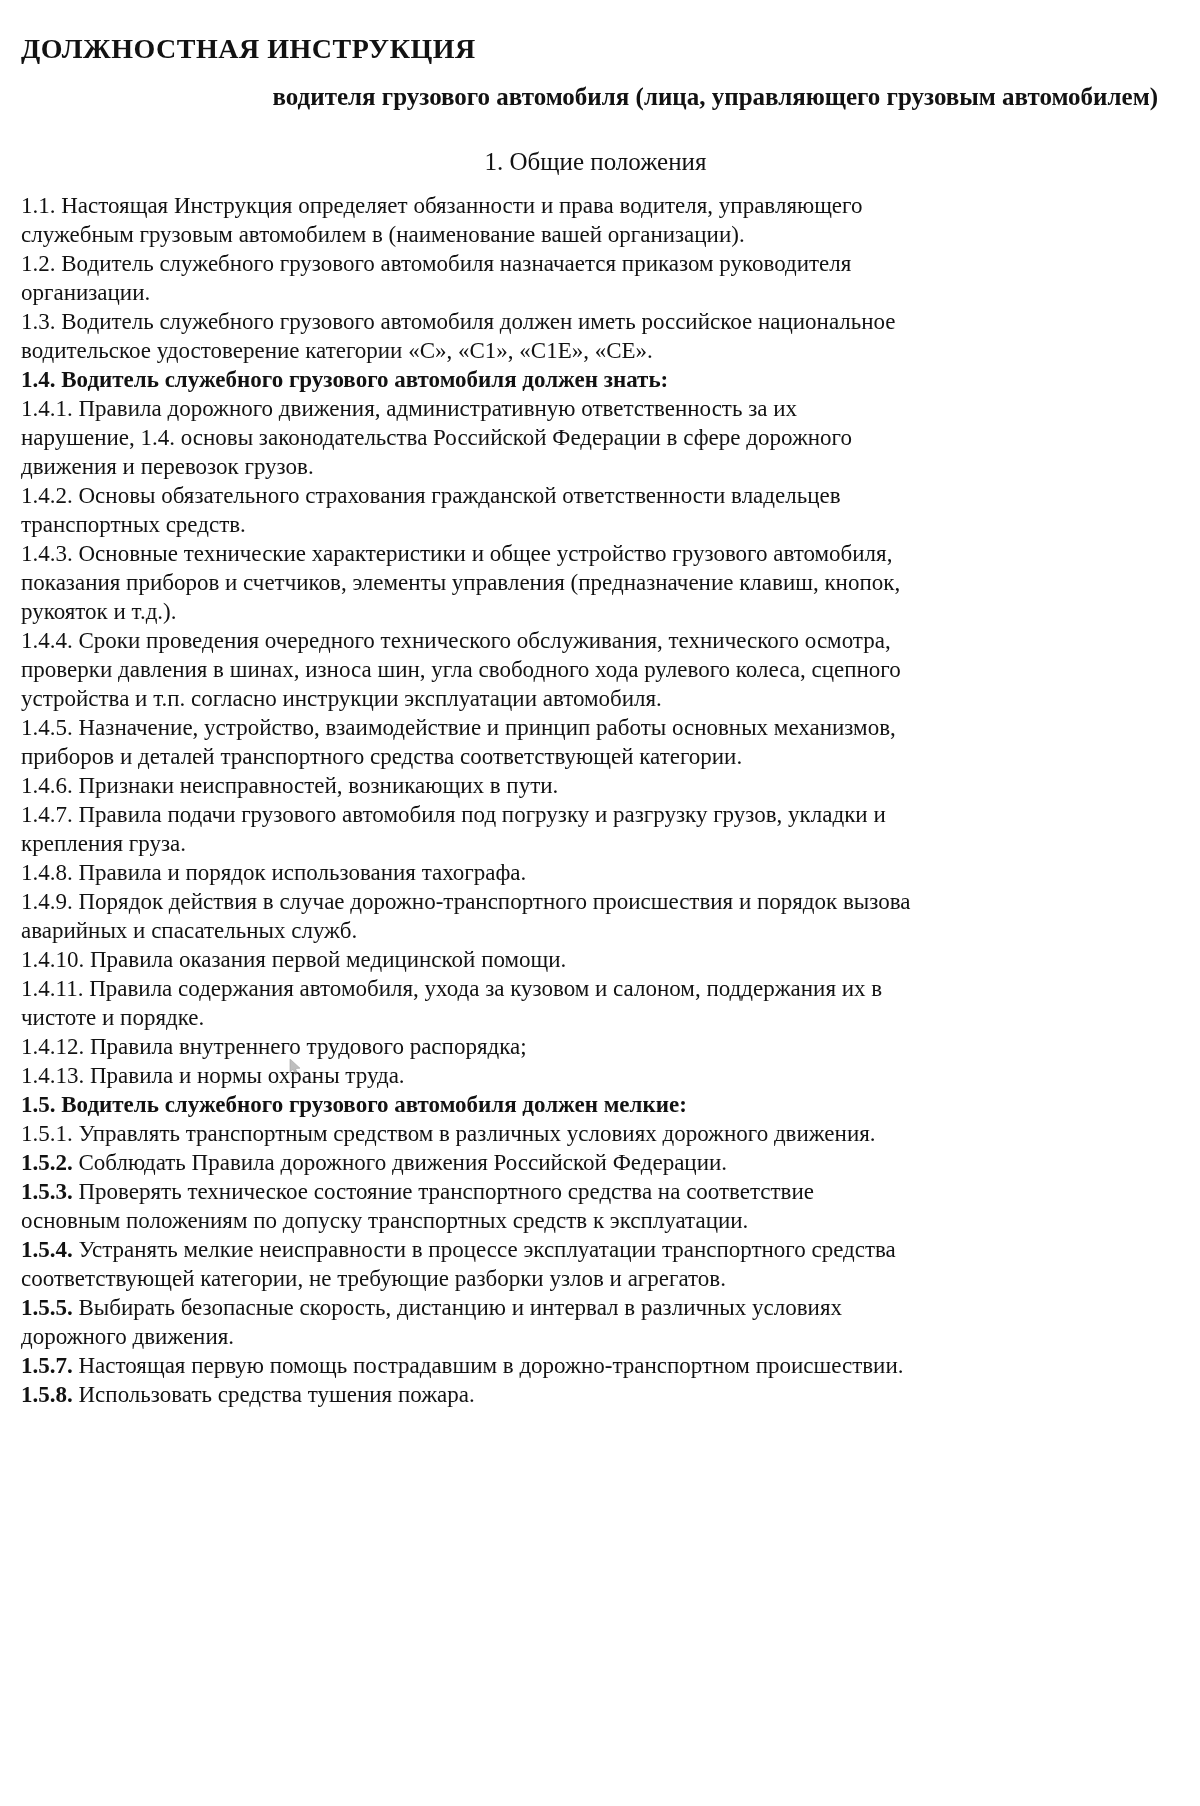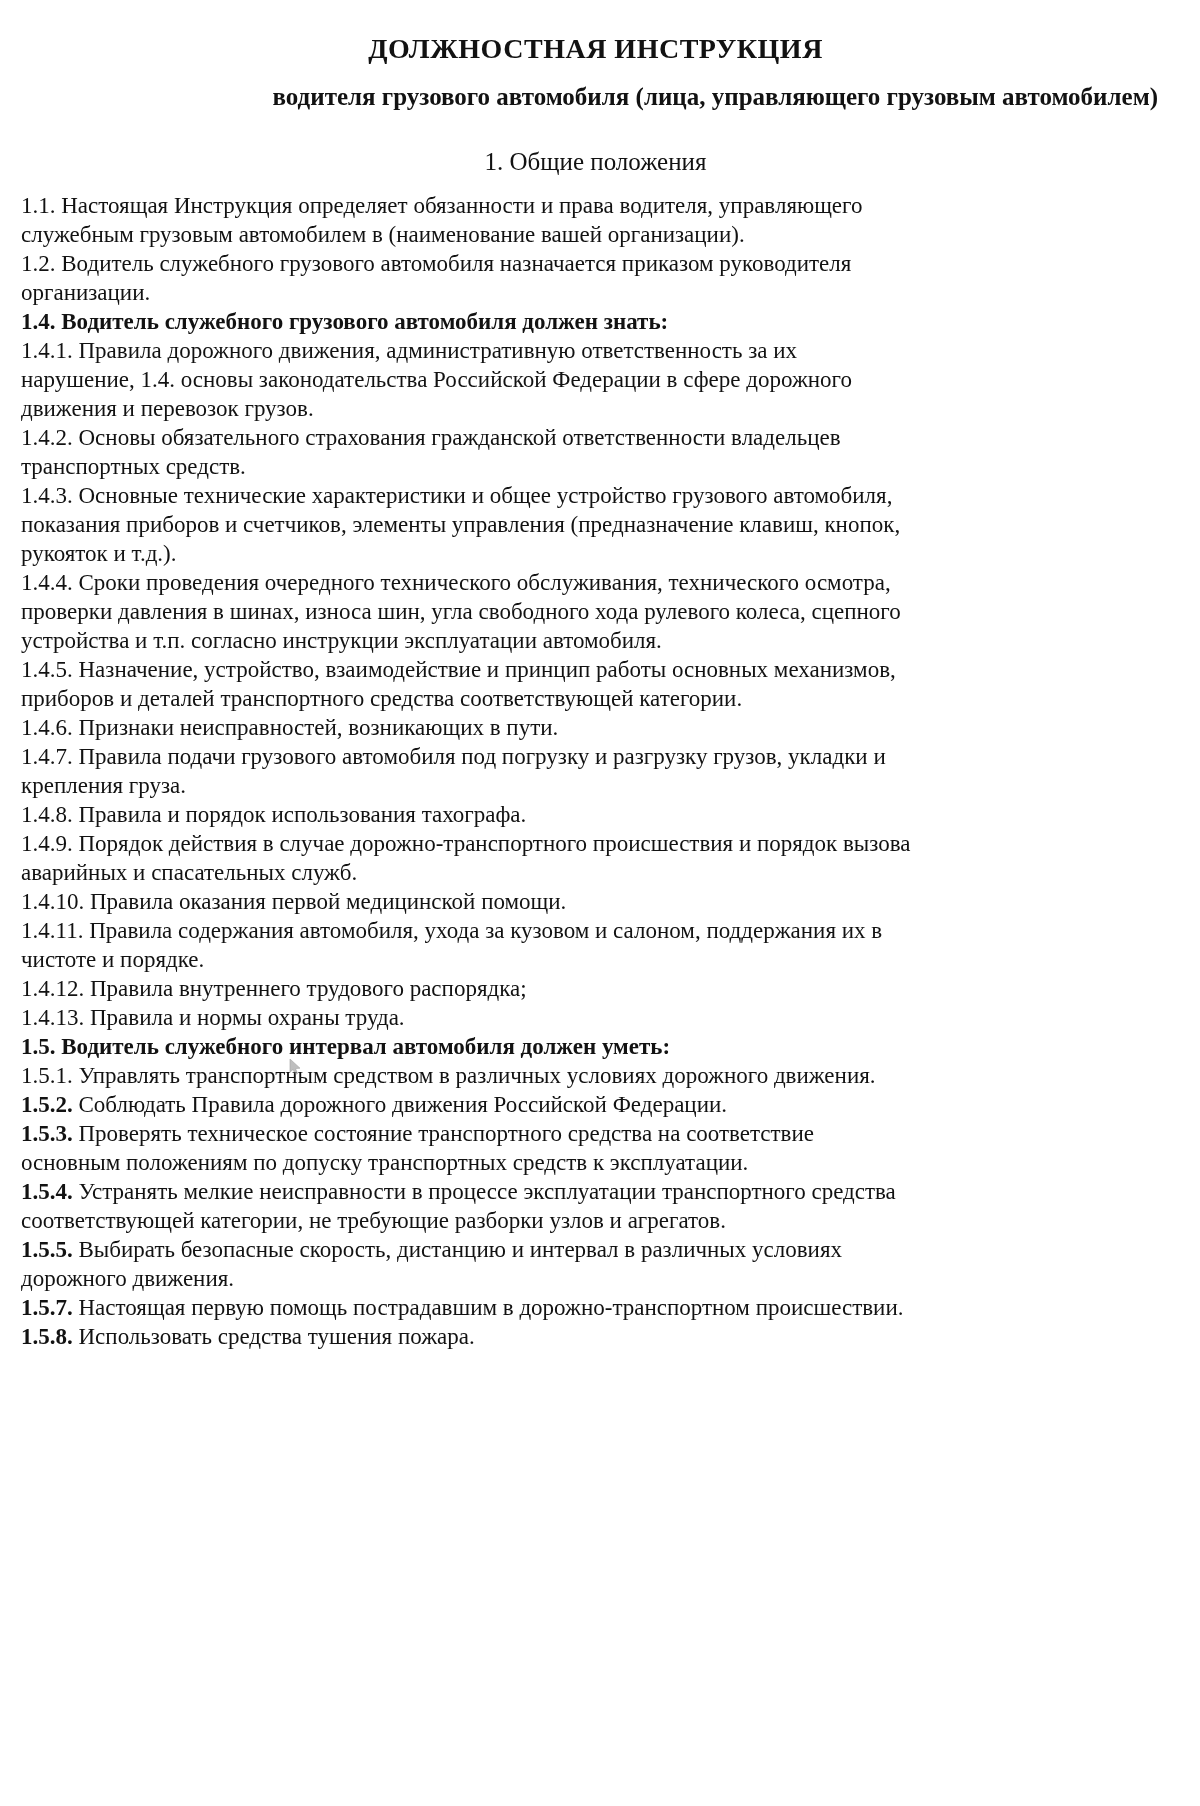--- a/index.html
+++ b/index.html
@@ -4,21 +4,21 @@
 <style>
   html, body { margin: 0; padding: 0; }
   body {
     width: 1200px; height: 1806px;
     background: #ffffff; color: #121212;
     font-family: "Liberation Serif", "DejaVu Serif", serif;
     overflow: hidden; position: relative;
   }
   .doc { padding: 31px 30px 0 21px; }
   .doc-title {
-    margin: 0; text-align: center; font-weight: 700;
+    margin: 0; text-align: left; font-weight: 700;
     font-size: 28px; line-height: 36px; letter-spacing: 0.5px;
   }
   .doc-subtitle {
     margin: 12px; text-align: right; font-weight: 700;
     font-size: 25px; line-height: 36px;
   }
   .section-heading {
     margin: 29px 0 11px 0; text-align: center; font-weight: 400;
     font-size: 25px; line-height: 36px;
   }
@@ -40,20 +40,22 @@
   <h1 class="doc-title">ДОЛЖНОСТНАЯ ИНСТРУКЦИЯ</h1>
   <h2 class="doc-subtitle">водителя грузового автомобиля (лица, управляющего грузовым автомобилем)</h2>
   <h3 class="section-heading">1. Общие положения</h3>
   <div id="paragraph-list">
   <p class="para normal"><span class="num">1.1. </span><span class="txt">Настоящая Инструкция определяет обязанности и права водителя, управляющего
 служебным грузовым автомобилем в (наименование вашей организации).</span></p>
 
   <p class="para normal"><span class="num">1.2. </span><span class="txt">Водитель служебного грузового автомобиля назначается приказом руководителя
 организации.</span></p>
 
+  <p class="para normal"><span class="num">1.3. </span><span class="txt">Водитель служебного грузового автомобиля должен иметь российское национальное
+водительское удостоверение категории «С», «С1», «С1Е», «СЕ».</span></p>
 
   <p class="para bold"><span class="num">1.4. </span><span class="txt">Водитель служебного грузового автомобиля должен знать:</span></p>
 
   <p class="para normal"><span class="num">1.4.1. </span><span class="txt">Правила дорожного движения, административную ответственность за их
 нарушение, 1.4. основы законодательства Российской Федерации в сфере дорожного
 движения и перевозок грузов.</span></p>
 
   <p class="para normal"><span class="num">1.4.2. </span><span class="txt">Основы обязательного страхования гражданской ответственности владельцев
 транспортных средств.</span></p>
 
@@ -80,21 +82,21 @@
 
   <p class="para normal"><span class="num">1.4.10. </span><span class="txt">Правила оказания первой медицинской помощи.</span></p>
 
   <p class="para normal"><span class="num">1.4.11. </span><span class="txt">Правила содержания автомобиля, ухода за кузовом и салоном, поддержания их в
 чистоте и порядке.</span></p>
 
   <p class="para normal"><span class="num">1.4.12. </span><span class="txt">Правила внутреннего трудового распорядка;</span></p>
 
   <p class="para normal"><span class="num">1.4.13. </span><span class="txt">Правила и нормы охраны труда.</span></p>
 
-  <p class="para bold"><span class="num">1.5. </span><span class="txt">Водитель служебного интервал автомобиля должен уметь:</span></p>
+  <p class="para bold"><span class="num">1.5. </span><span class="txt">Водитель служебного грузового автомобиля должен мелкие:</span></p>
 
   <p class="para normal"><span class="num">1.5.1. </span><span class="txt">Управлять транспортным средством в различных условиях дорожного движения.</span></p>
 
   <p class="para boldnum"><span class="num">1.5.2. </span><span class="txt">Соблюдать Правила дорожного движения Российской Федерации.</span></p>
 
   <p class="para boldnum"><span class="num">1.5.3. </span><span class="txt">Проверять техническое состояние транспортного средства на соответствие
 основным положениям по допуску транспортных средств к эксплуатации.</span></p>
 
   <p class="para boldnum"><span class="num">1.5.4. </span><span class="txt">Устранять мелкие неисправности в процессе эксплуатации транспортного средства
 соответствующей категории, не требующие разборки узлов и агрегатов.</span></p>

